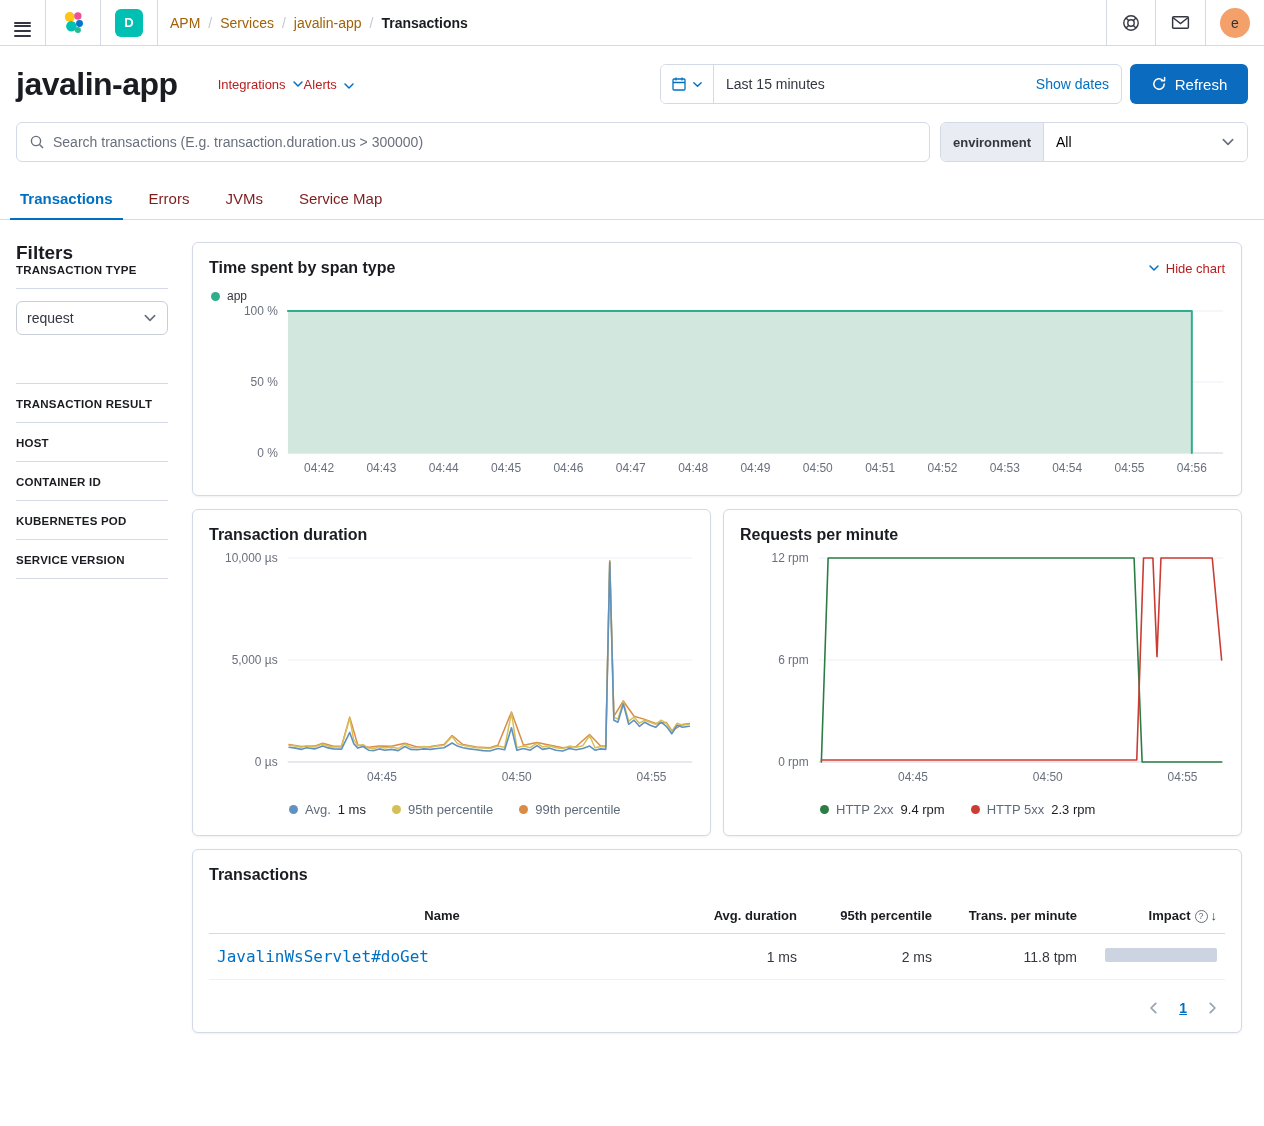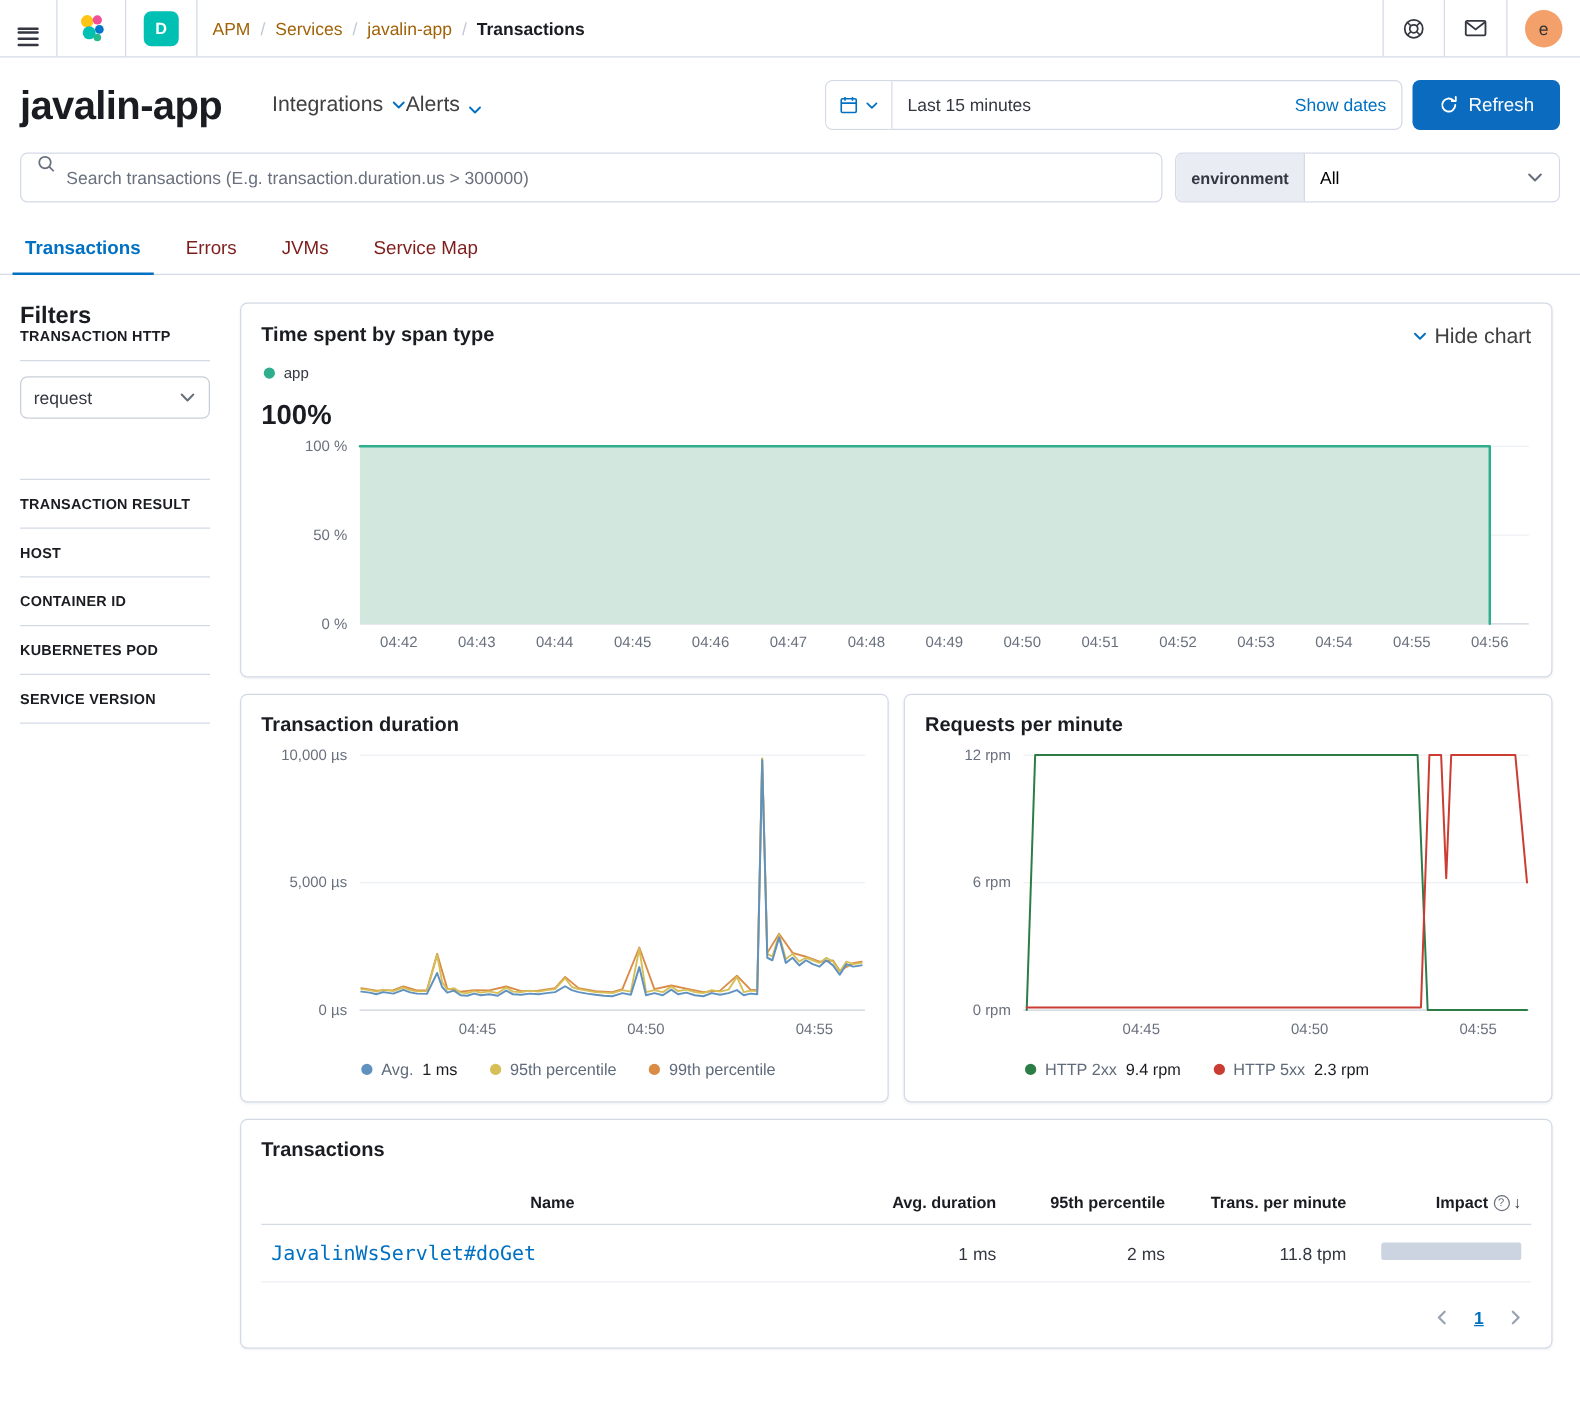--- a/index.html
+++ b/index.html
@@ -19,32 +19,32 @@
   .hamburger span{ display:block;width:17px;height:2px;background:#343741;margin:3px 0;border-radius:1px;}
   .space-badge{ width:28px;height:28px;border-radius:6px;background:#00bfb3;color:#fff;font-weight:700;font-size:13px; display:flex;align-items:center;justify-content:center; cursor:pointer;}
   .breadcrumbs{ display:flex;align-items:center; gap:8px; font-size:14px; padding-left:12px;}
   .breadcrumbs .crumb{ color:#a16207; cursor:pointer; }
   .breadcrumbs .sep{ color:#c2c9d4; }
   .breadcrumbs .current{ color:#1a1c21; font-weight:600;}
   .avatar{ width:30px;height:30px;border-radius:50%; background:#f3a06b; color:#333; font-size:14px; display:flex;align-items:center;justify-content:center; cursor:pointer;}
 
   .page-header{ padding:18px 16px 10px; display:flex; align-items:center; }
   .page-title{ font-size:32px; font-weight:700; color:#1a1c21; letter-spacing:-0.5px;}
-  .hlink{ display:flex;align-items:center;gap:6px; color:#404040; font-size:17px; background:none;border:none;cursor:pointer; font-family:inherit;}
+  .hlink{ display:flex;align-items:center;gap:6px; color:#b91c1c; font-size:13px; background:none;border:none;cursor:pointer; font-family:inherit;}
   .hlink.integrations{ margin-left:40px;}
   .hlink.alerts{ align-items:flex-end;}
   .header-right{ margin-left:auto; display:flex; align-items:center; gap:8px;}
   .datepicker{ display:flex; align-items:center; width:462px; height:40px; border:1px solid #d3dae6; border-radius:6px; background:#fff; overflow:hidden;}
   .datepicker .cal-seg{ display:flex;align-items:center;gap:5px; padding:0 10px; height:100%; border-right:1px solid #d3dae6; background:#fff; border:none;border-right:1px solid #d3dae6; cursor:pointer;}
   .datepicker .range{ flex:1; font-size:14px; color:#343741; padding:0 12px; cursor:pointer; background:none;border:none;text-align:left; font-family:inherit;}
   .datepicker .showdates{ font-size:14px; color:#0071c2; padding:0 12px; background:none;border:none;cursor:pointer; font-family:inherit;}
   .refresh-btn{ height:40px; min-width:118px; border:none; border-radius:6px; background:#0a6bbf; color:#fff; font-size:15px; font-weight:500; display:flex;align-items:center;justify-content:center; gap:8px; cursor:pointer; font-family:inherit;}
 
   .search-row{ padding:8px 16px 14px; display:flex; gap:10px;}
-  .search-box{ flex:1; height:40px; border:1px solid #d3dae6; border-radius:6px; background:#fff; display:flex; padding:0 12px; gap:8px;}
+  .search-box{ flex:1; height:40px; border:1px solid #d3dae6; border-radius:6px; background:#fff; display:flex; align-items:center; padding:0 12px; gap:8px;}
   .search-box input{ flex:1; border:none; outline:none; font-size:14px; color:#343741; font-family:inherit; background:transparent;}
   .search-box input::placeholder{ color:#69707d; }
   .env-group{ width:308px; display:flex; border:1px solid #d3dae6; border-radius:6px; overflow:hidden; height:40px;}
   .env-label{ background:#e9edf3; color:#343741; font-size:13px; font-weight:600; display:flex; align-items:center; padding:0 12px; border-right:1px solid #d3dae6;}
   .env-select{ flex:1; display:flex; align-items:center; justify-content:space-between; background:#fff; padding:0 12px; font-size:14px; cursor:pointer; border:none; font-family:inherit;}
 
   .tabs{ display:flex; gap:32px; padding:0 18px; border-bottom:1px solid #d3dae6; margin-top:4px;}
   .tab{ padding:10px 2px 12px; font-size:15px; color:#7f1d1d; background:none;border:none; cursor:pointer; position:relative; font-family:inherit;}
   .tab.active{ color:#0071c2; font-weight:600;}
   .tab.active::after{ content:""; position:absolute; left:-8px; right:-8px; bottom:-1px; height:2px; background:#0071c2;}
@@ -211,21 +211,21 @@
     <button class="tab active">Transactions</button>
     <button class="tab">Errors</button>
     <button class="tab">JVMs</button>
     <button class="tab">Service Map</button>
   </nav>
 
 <div class="content">
 
   <aside class="sidebar">
     <h2>Filters</h2>
-    <div class="filter-label">TRANSACTION HTTP</div>
+    <div class="filter-label">TRANSACTION TYPE</div>
     <hr>
     <button class="filter-select">
       <span>request</span>
       <svg width="14" height="14" viewBox="0 0 12 12">
           <path d="M2 4l4 4 4-4" fill="none" stroke="#69707d" stroke-width="1.4" stroke-linecap="round" stroke-linejoin="round"></path>
         </svg>
     </button>
     <div class="gap"></div>
     <hr>
     <div id="filter-sections">
@@ -251,21 +251,20 @@
           <svg width="12" height="12" viewBox="0 0 12 12">
               <path d="M2 4l4 4 4-4" fill="none" stroke="#0071c2" stroke-width="1.5" stroke-linecap="round" stroke-linejoin="round"></path>
             </svg>
           <span>Hide chart</span>
         </button>
       </div>
       <div class="span-legend">
         <span class="legend-dot" id="span-legend-dot" style="background: rgb(47, 174, 141);"></span>
         <span>app</span>
       </div>
-      <div class="big-val">100%</div>
       <svg class="chart" id="span-chart" height="176" viewBox="0 0 1017 176" preserveAspectRatio="none">
           <line x1="79" x2="1015" y1="150" y2="150" stroke="#ccd2dc" stroke-width="1"></line>
           <text x="69" y="154" text-anchor="end" font-size="12" fill="#69707d">0 %</text>
           <line x1="79" x2="1015" y1="79" y2="79" stroke="#eceff4" stroke-width="1"></line>
           <text x="69" y="83" text-anchor="end" font-size="12" fill="#69707d">50 %</text>
           <line x1="79" x2="1015" y1="8" y2="8" stroke="#eceff4" stroke-width="1"></line>
           <text x="69" y="12" text-anchor="end" font-size="12" fill="#69707d">100 %</text>
           <text x="110.2" y="169" text-anchor="middle" font-size="12" fill="#69707d">04:42</text>
           <text x="172.60000000000002" y="169" text-anchor="middle" font-size="12" fill="#69707d">04:43</text>
           <text x="235" y="169" text-anchor="middle" font-size="12" fill="#69707d">04:44</text>

